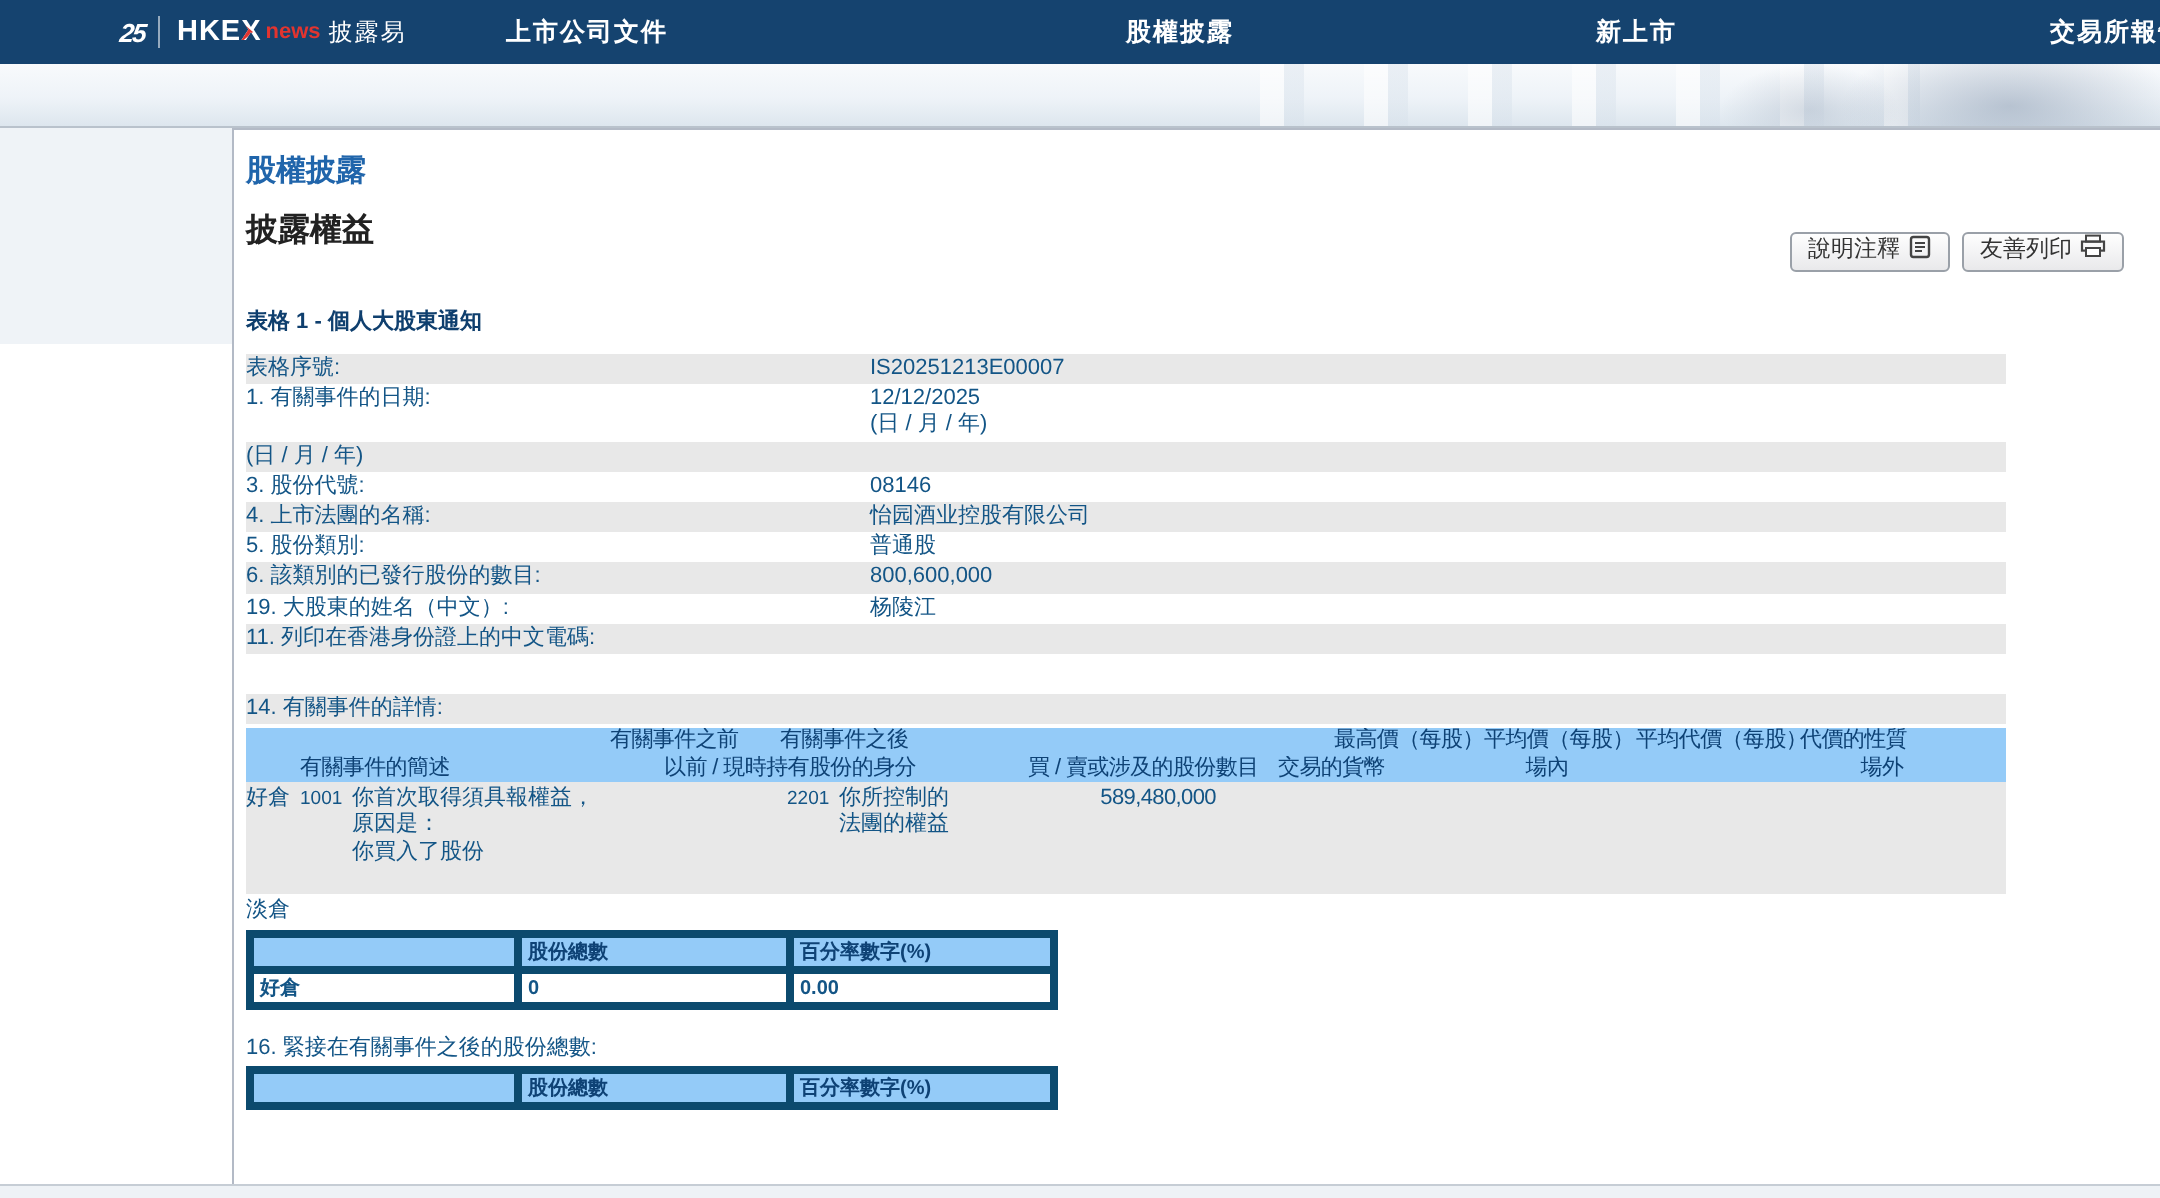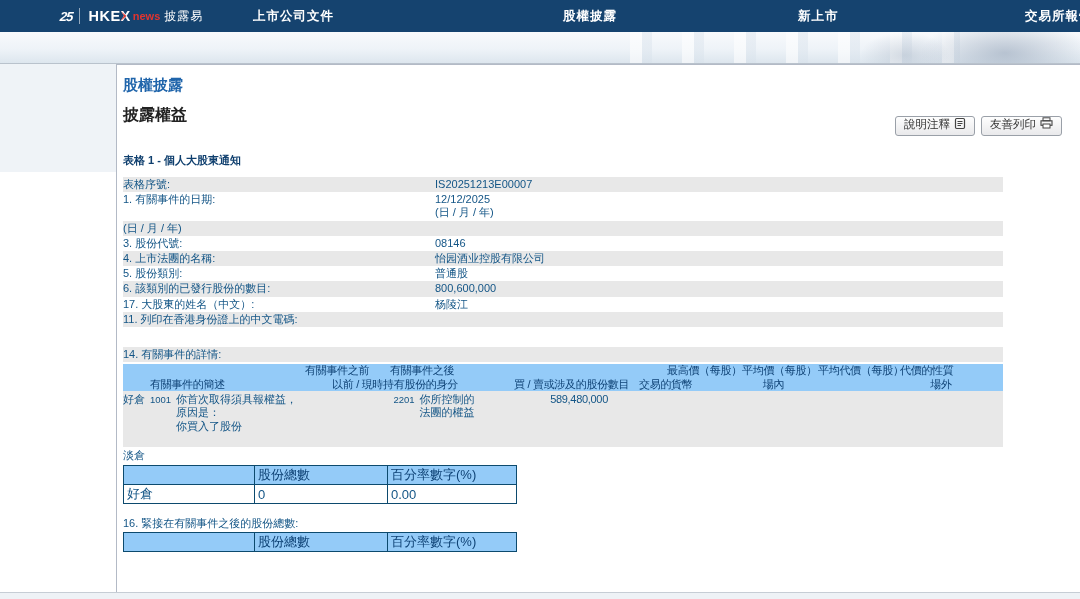--- a/index.html
+++ b/index.html
@@ -87,22 +87,22 @@
   .dc4f{width:97px;flex:none;display:flex;justify-content:center;}
   .code{font-size:9.5px;position:relative;top:0px;width:26px;flex:none;}
   .evtext{width:128px;white-space:pre-line;letter-spacing:0;}
   .aftext{width:64px;letter-spacing:0;}
   .short-row{padding:2px 0;line-height:13.2px;}
   
   .hd15{margin-top:3px;line-height:13.2px;padding:1px 0;}
   .hd16{margin-top:12px;line-height:13.2px;padding:1px 0;}
   table.tot{border-collapse:collapse;margin-top:1px;}
   table.tot th,table.tot td{
-    border:1px solid #0c4a6e;height:14px;padding:0 3px;
-    font-weight:normal;font-size:13px;color:#0e4275;text-align:left;
+    border:4px solid #0c4a6e;height:14px;padding:0 3px;
+    font-weight:bold;font-size:10px;color:#0e4275;text-align:left;
   }
   table.tot th{background:#94cbf8;}
   table.tot td{color:#135586;}
   .cw1{width:124px;} .cw2{width:126px;} .cw3{width:122px;}
   td.num{text-align:right;}
 </style>
 </head>
 <body>
 
 <div class="topnav">
@@ -177,21 +177,21 @@
       </div>
       <div class="frow">
         <div class="flabel">5. 股份類別:</div>
         <div class="fvalue">普通股</div>
       </div>
       <div class="frow">
         <div class="flabel">6. 該類別的已發行股份的數目:</div>
         <div class="fvalue">800,600,000</div>
       </div>
       <div class="frow">
-        <div class="flabel">17. 大股東的姓名（中文）:</div>
+        <div class="flabel">19. 大股東的姓名（中文）:</div>
         <div class="fvalue">杨陵江</div>
       </div>
       <div class="frow">
         <div class="flabel">11. 列印在香港身份證上的中文電碼:</div>
         <div class="fvalue"></div>
       </div>
     </div>
 
     <div class="gap20"></div>
 

